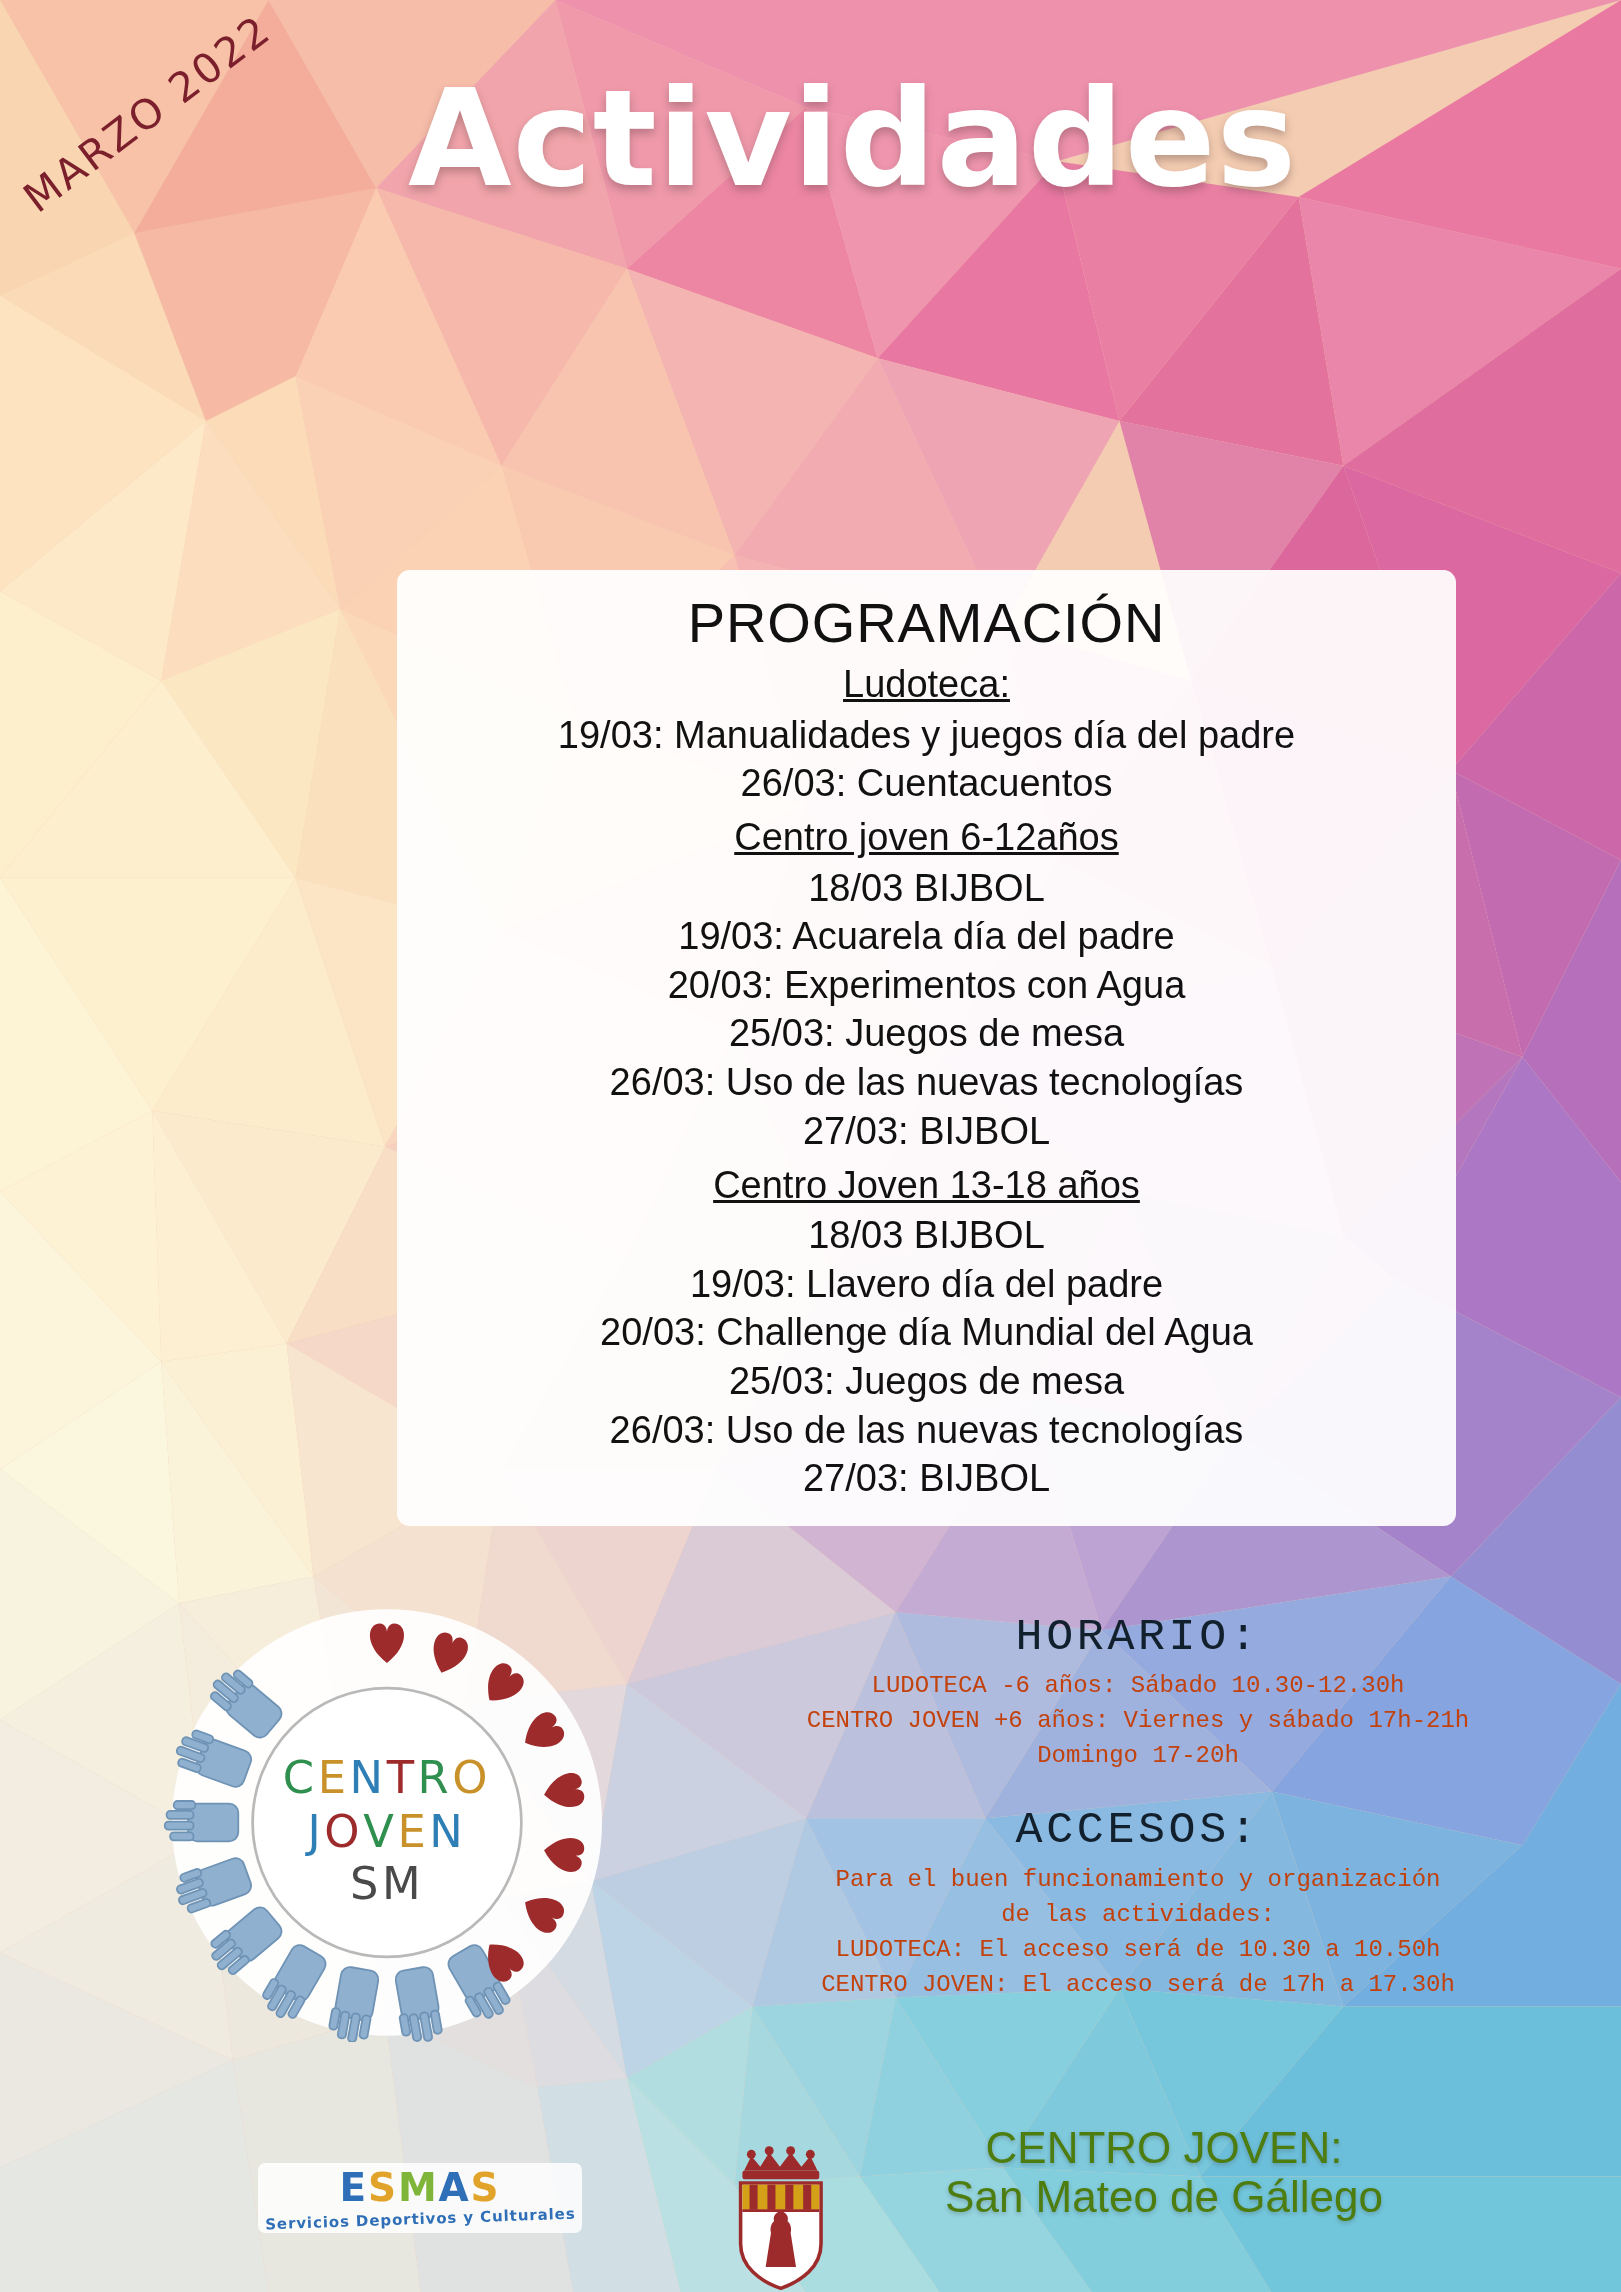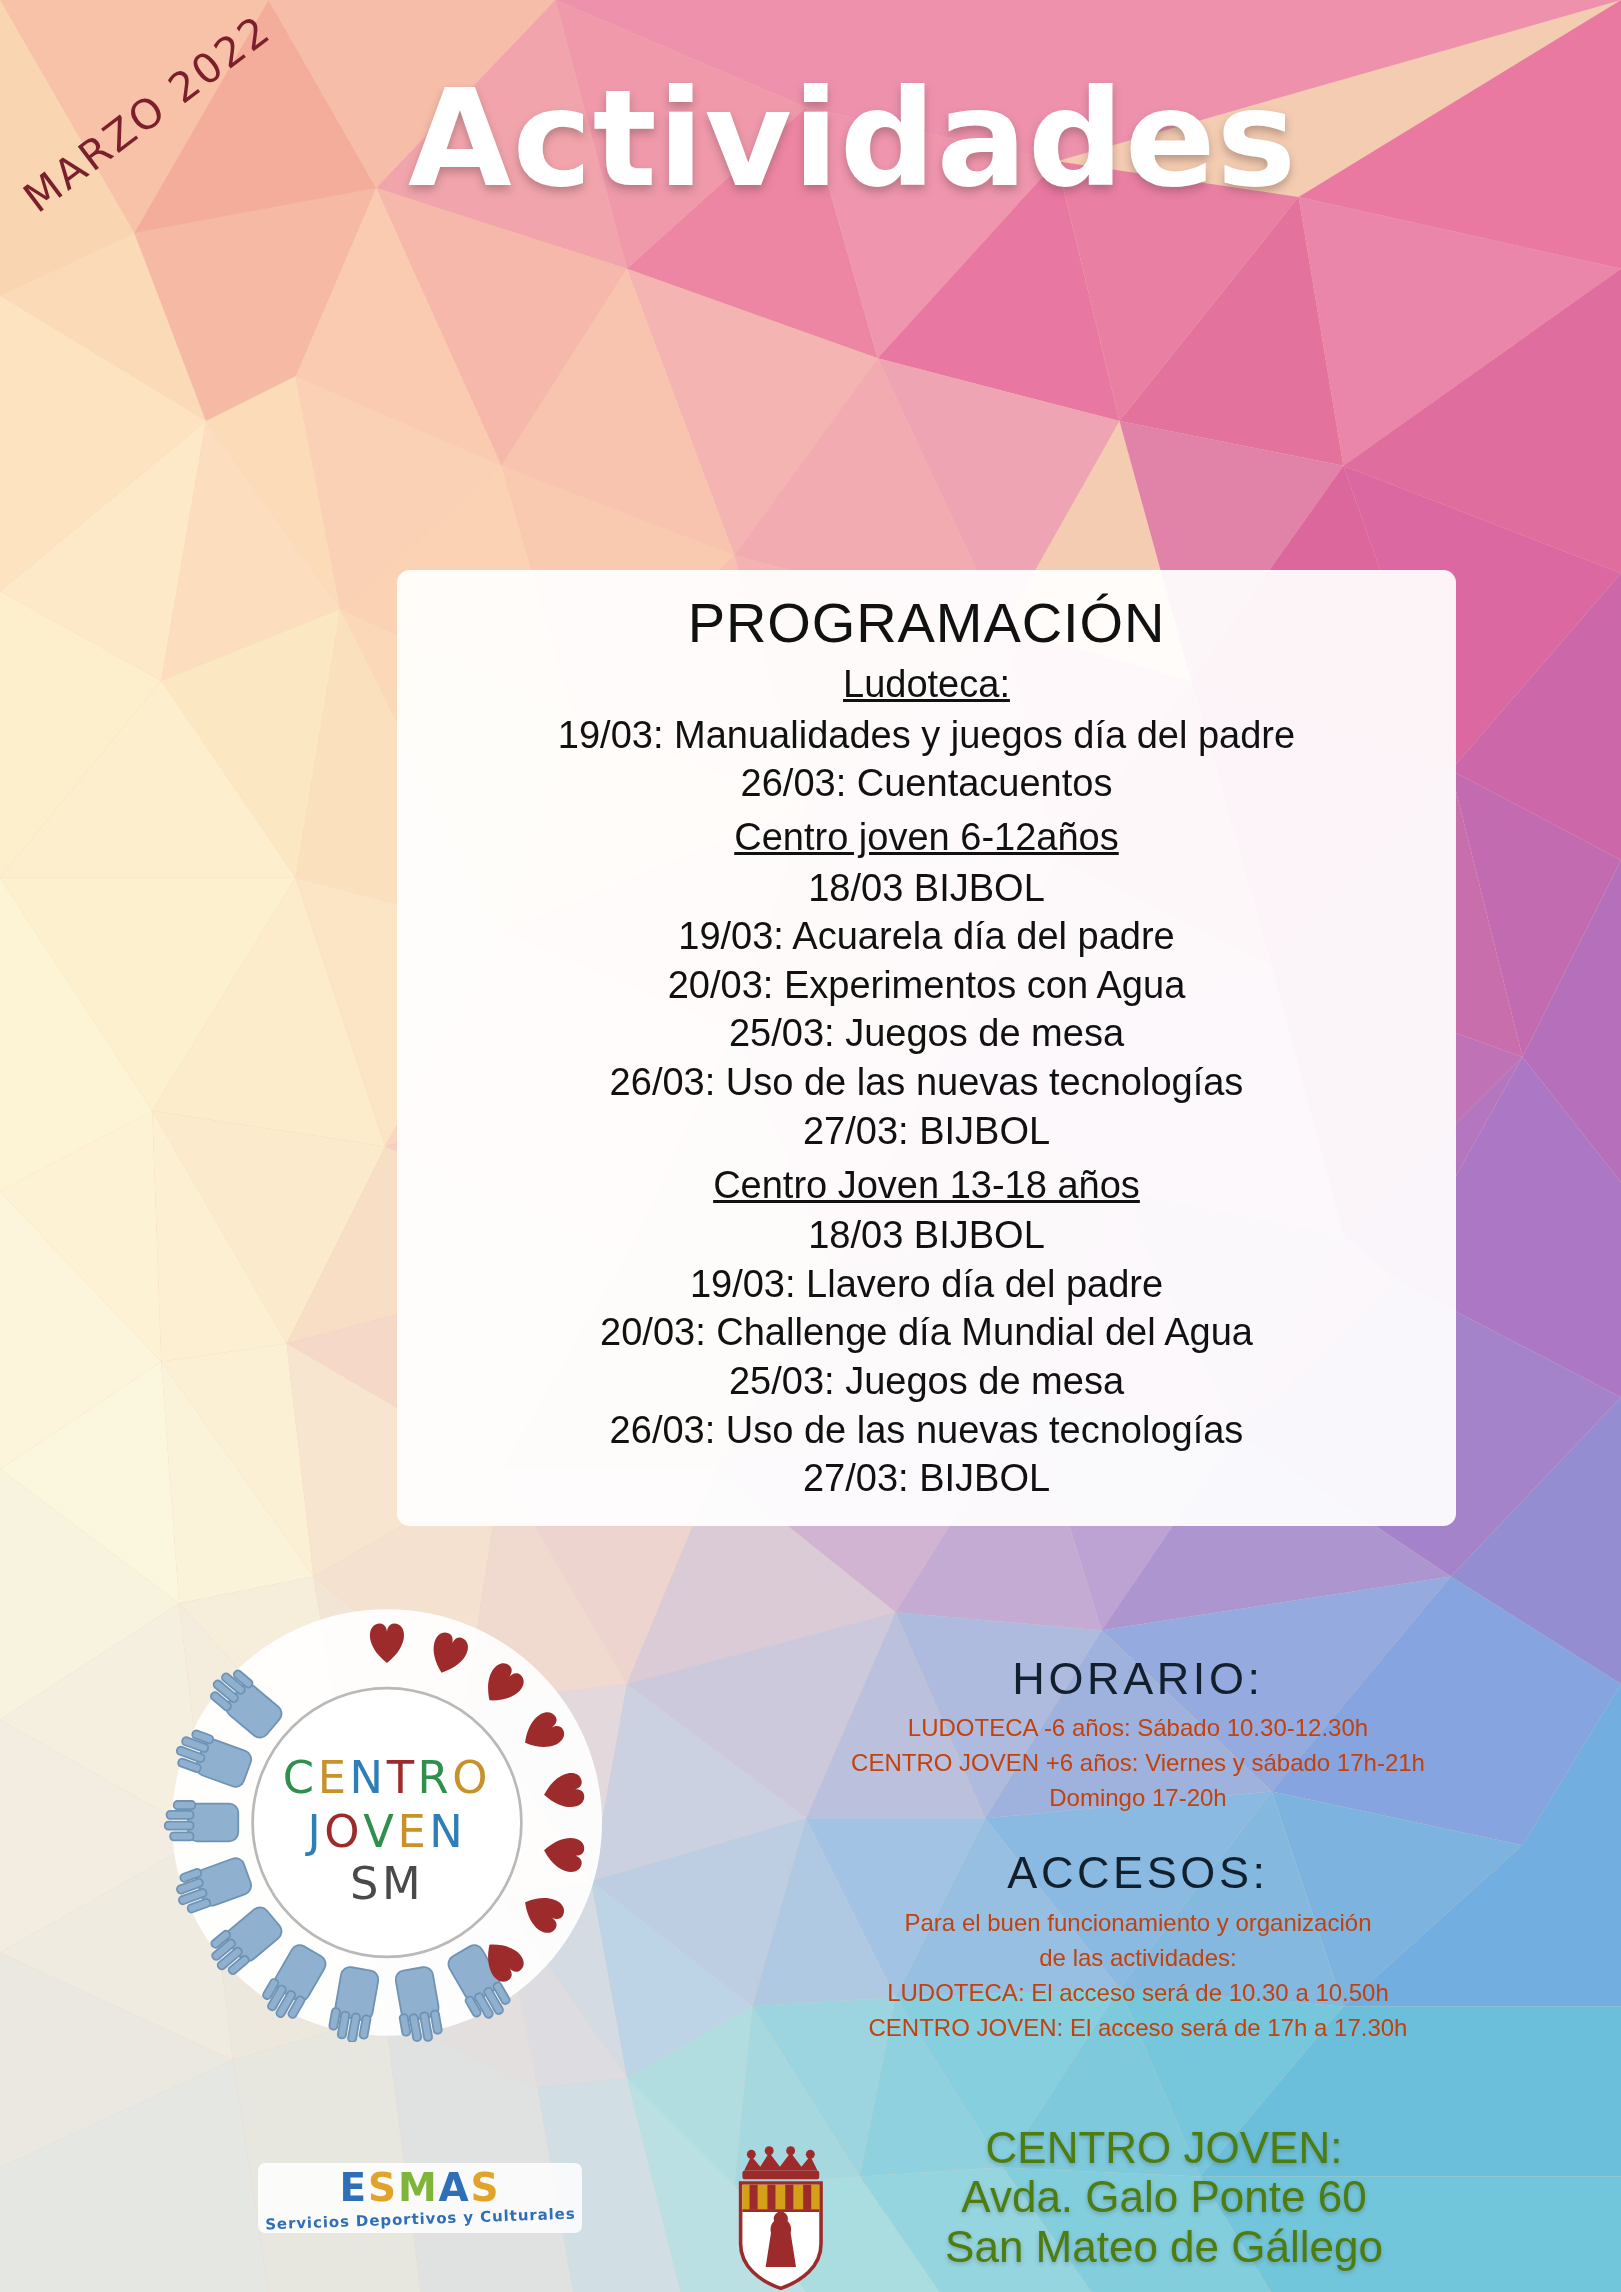--- a/index.html
+++ b/index.html
@@ -114,23 +114,22 @@
   .cj-logo svg { width: 100%; height: 100%; display: block; }
 
   
   .info {
     position: absolute;
     left: 708px;
     top: 1612px;
     width: 860px;
     z-index: 6;
     text-align: center;
-    font-family: Liberation Sans, sans-serif;
+    font-family: Liberation Mono, monospace;
     color: #1b2b3a;
-    margin-top: 41px;
   }
   .info h3 {
     font-size: 45px;
     margin: 0 0 7.2px 0;
     font-weight: 400;
     letter-spacing: 3.6px;
     color: #12202e;
   }
   .info p {
     font-size: 24px;
@@ -543,18 +542,17 @@
       </g>
       <line x1="34" y1="79" x2="120" y2="79" stroke="#9e2b2b" stroke-width="3"></line>
 
       <path d="M77,88 C86,88 90,96 88,104 L94,142 H60 L66,104 C64,96 68,88 77,88 Z" fill="#9e2b2b"></path>
       <circle cx="77" cy="88" r="8" fill="#9e2b2b"></circle>
     </svg>
   </div>
 
   <div class="address">
     <div>CENTRO JOVEN:</div>
-    <div>Avda. Galo Ponte 60</div>
     <div>San Mateo de Gállego</div>
   </div>
 
 </div>
 
 
 </body></html>

